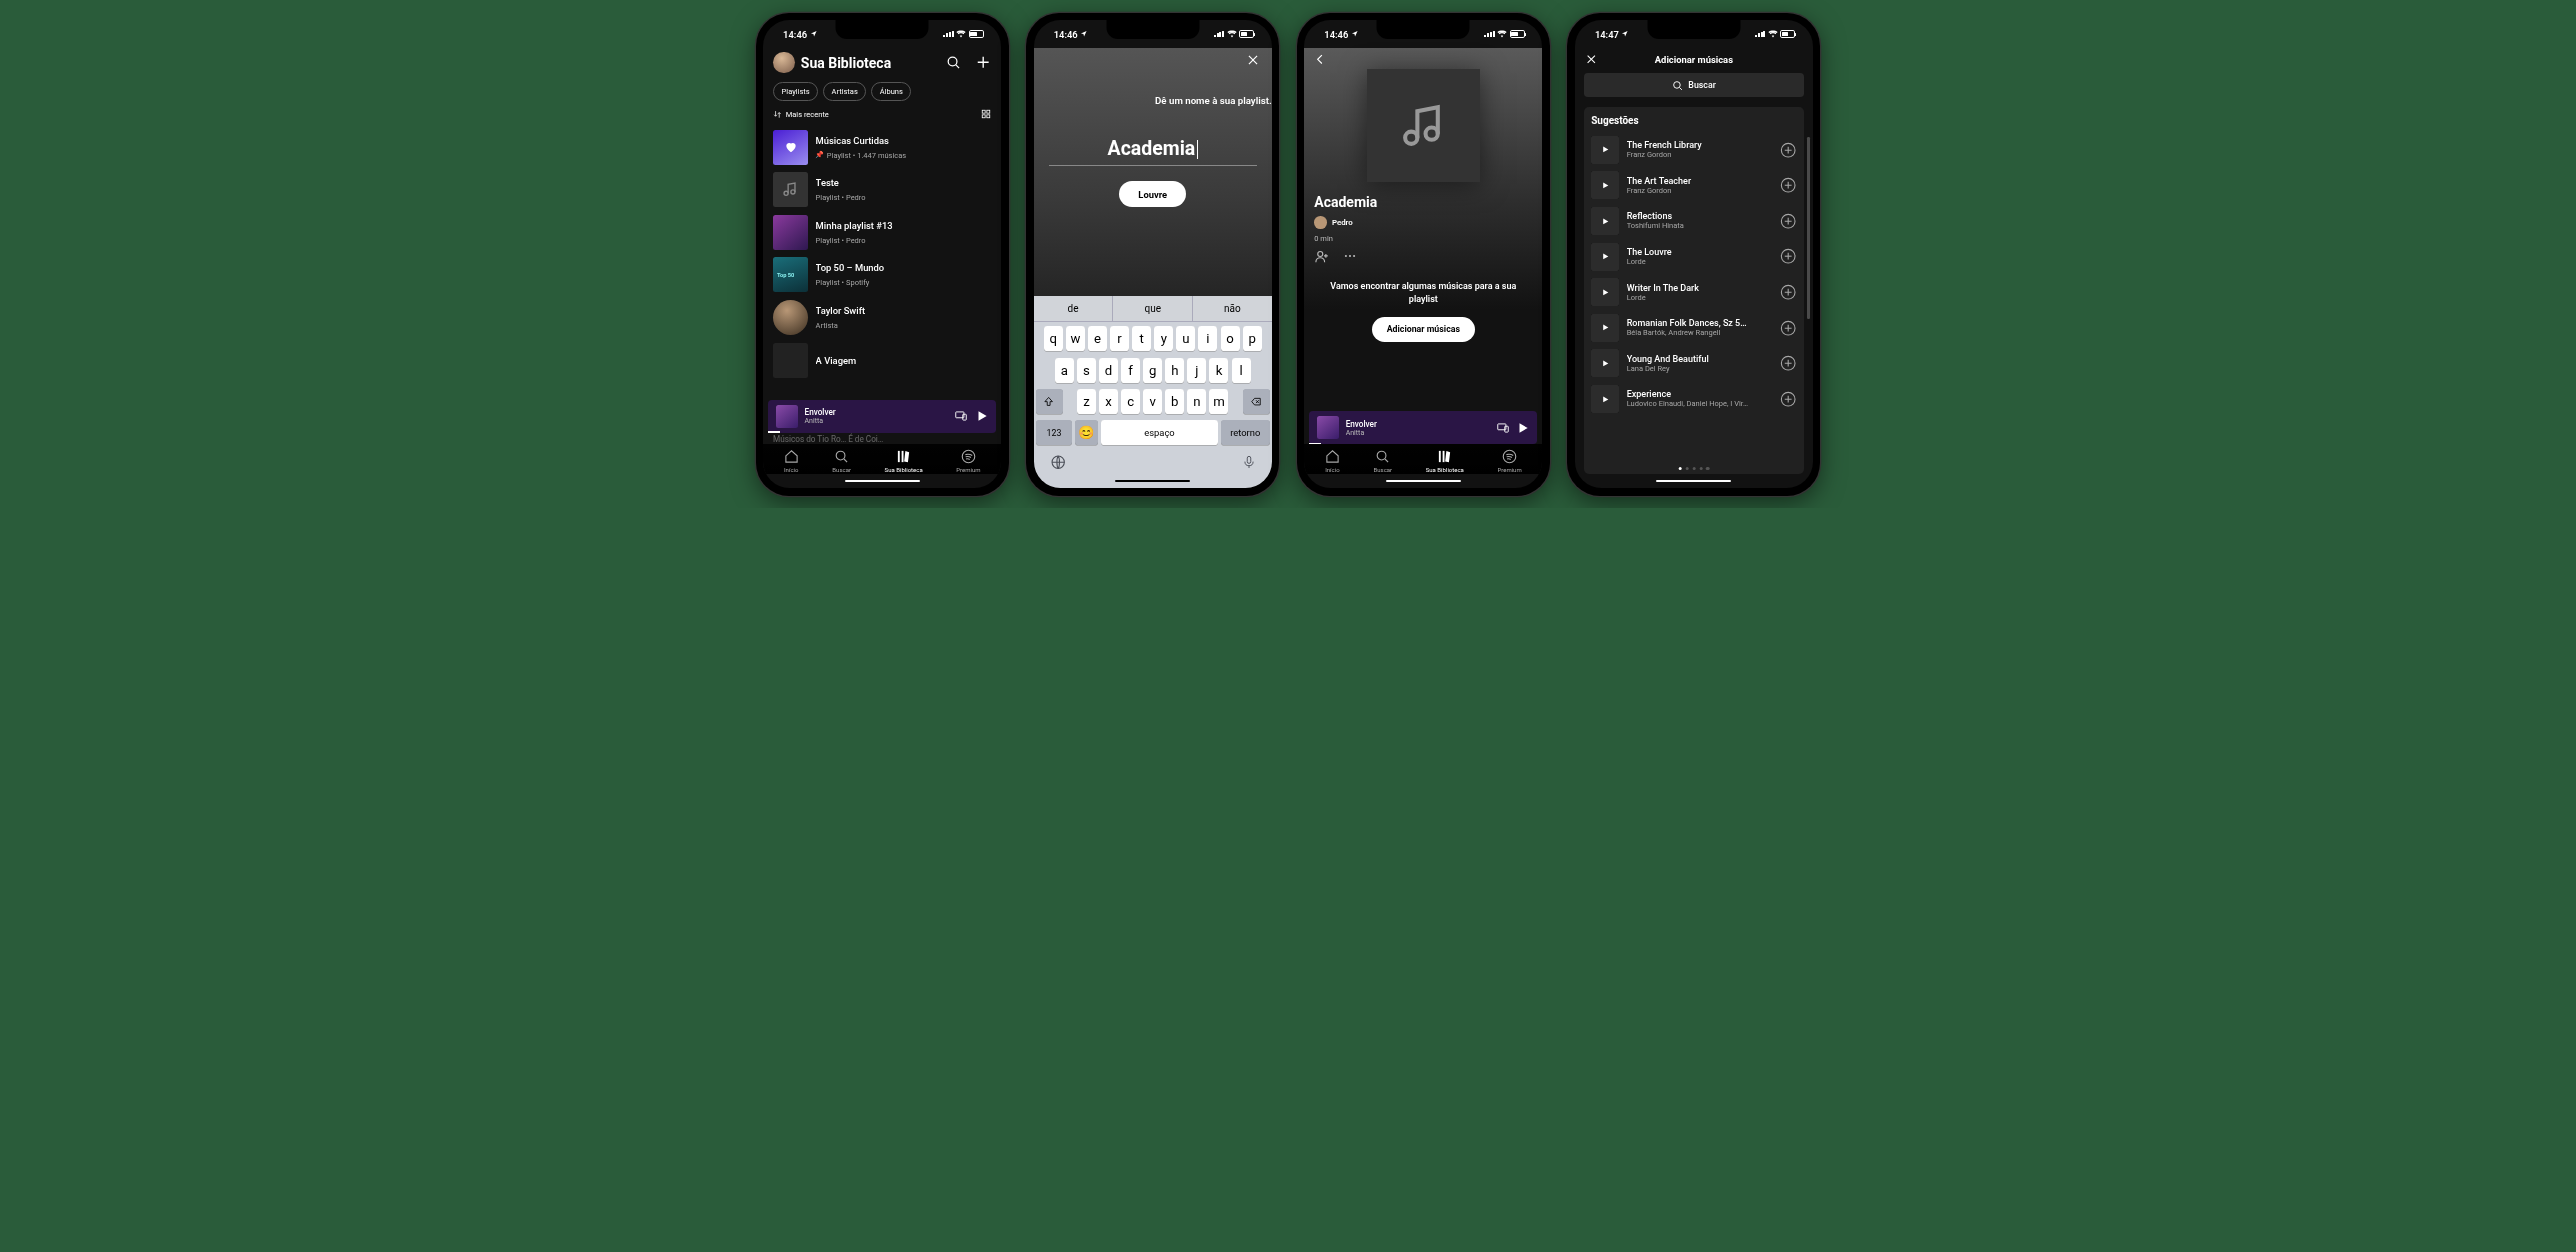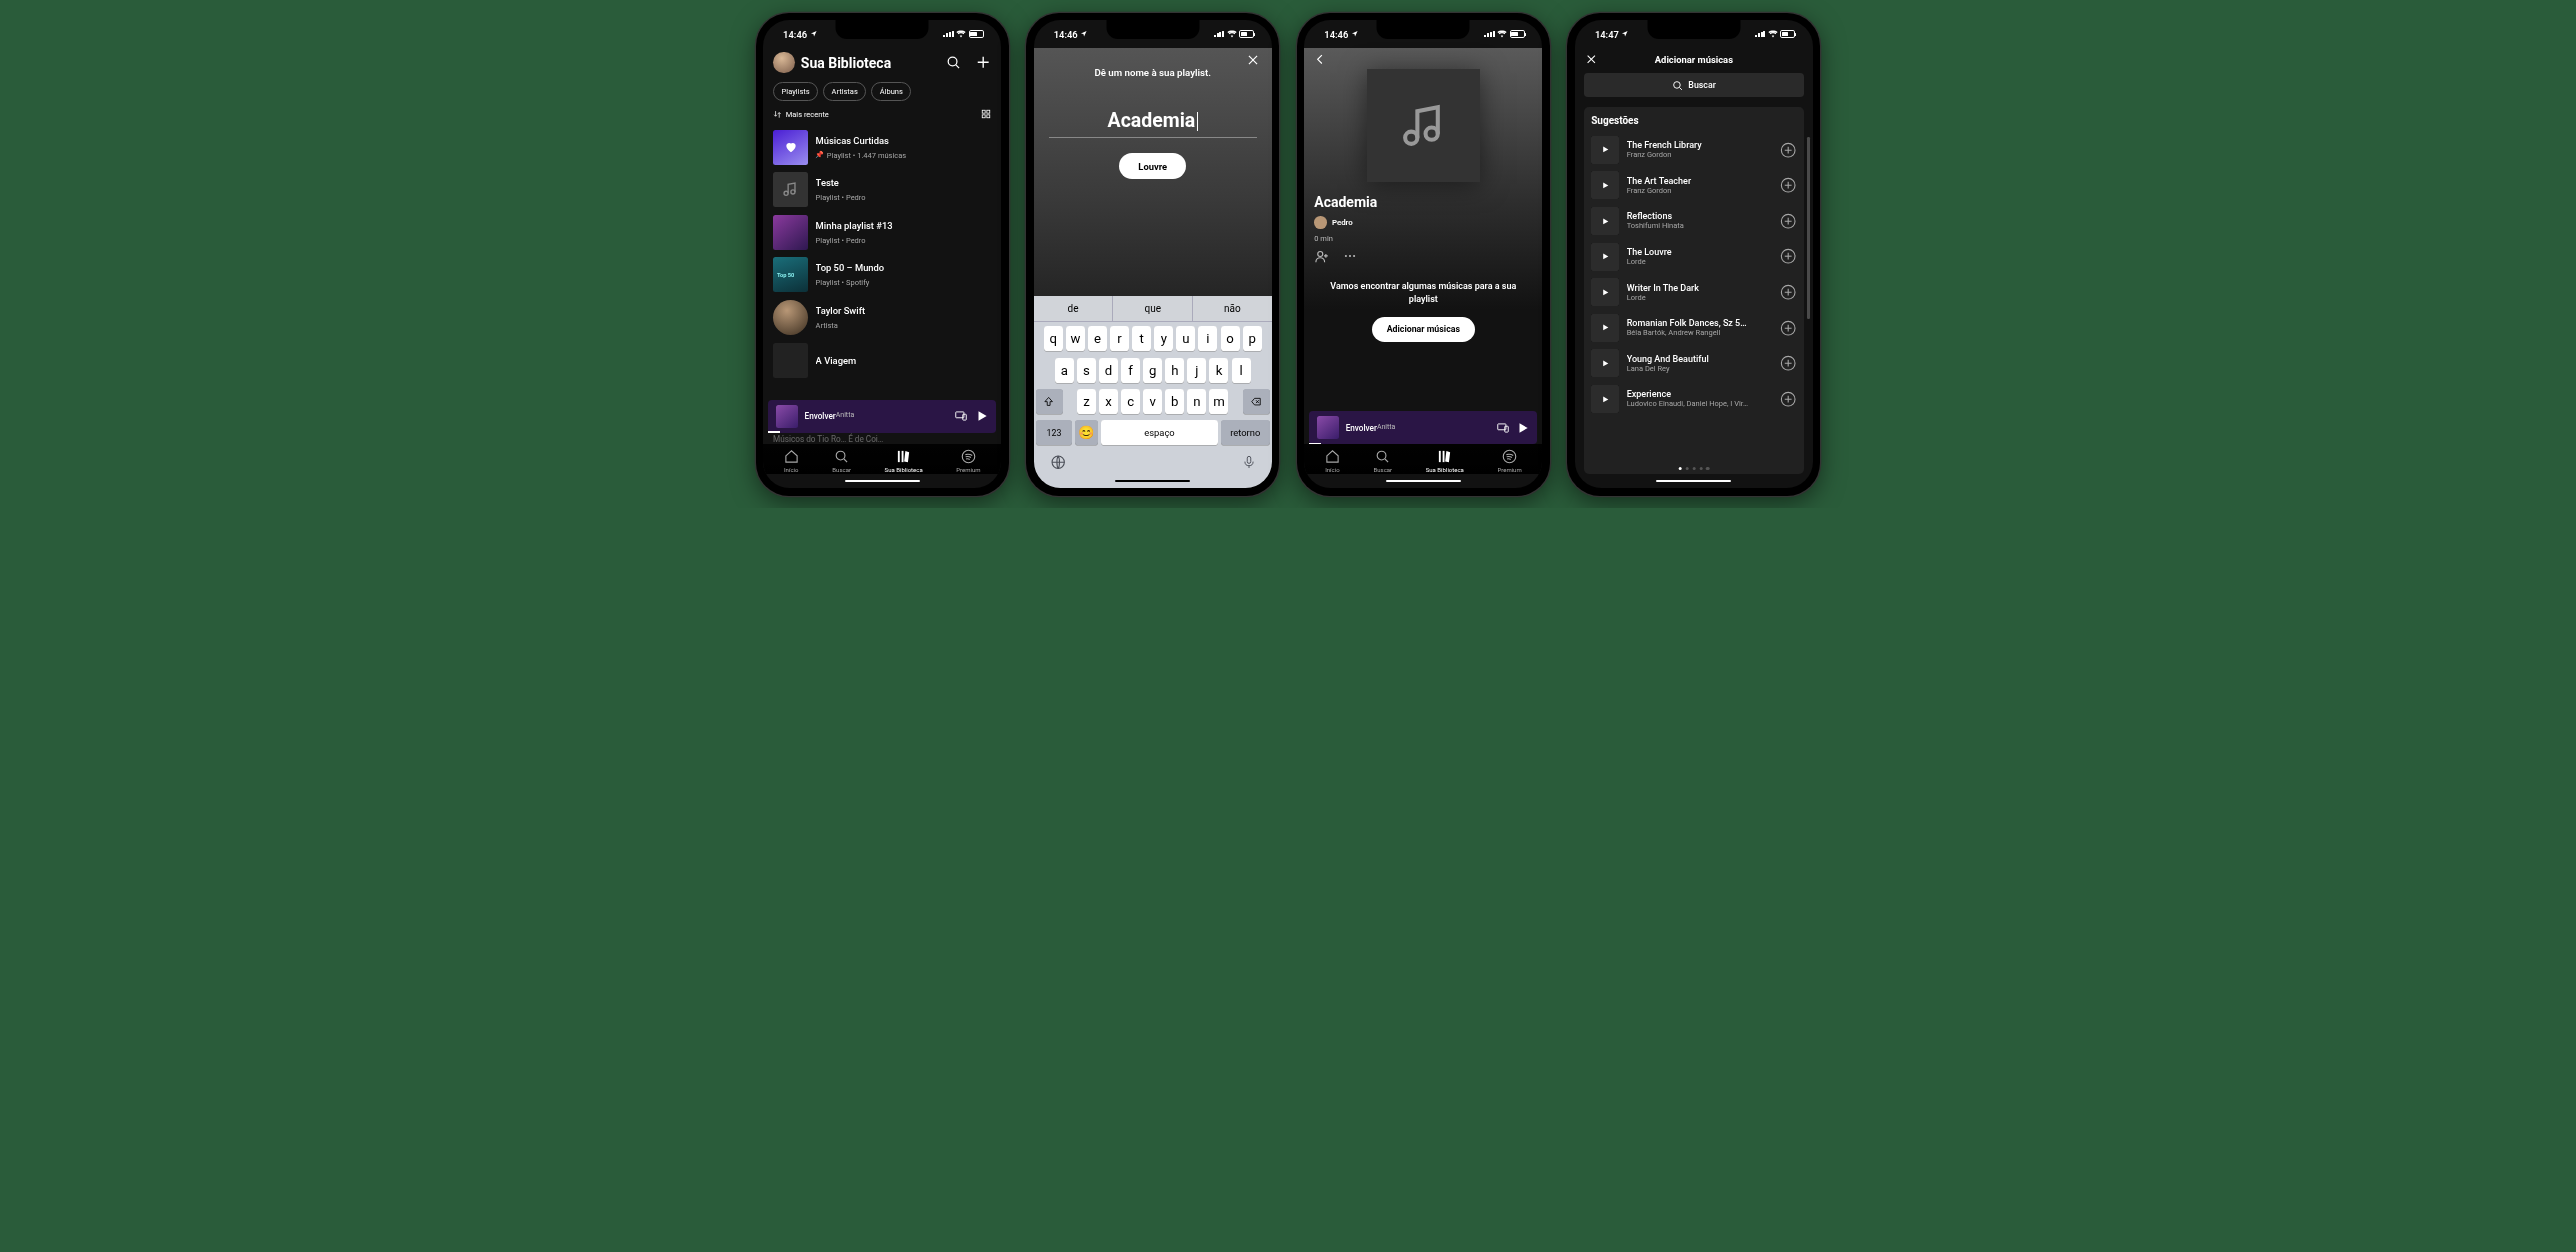--- a/index.html
+++ b/index.html
@@ -81,37 +81,37 @@
   .cover { width:35px; height:35px; border-radius:2.5px; background:#333; display:flex; align-items:center; justify-content:center; flex-shrink:0;}
   .cover.liked { background: linear-gradient(150deg, #4a1ed4, #9b8ff0);}
   .cover.round { border-radius:50%; background: radial-gradient(circle at 40% 30%, #b89776, #3a2d1f);}
   .li-txt { display:flex; flex-direction:column; gap:5px; min-width:0;}
   .li-title { font-size:9.4px; font-weight:500; white-space:nowrap; overflow:hidden; text-overflow:ellipsis;}
   .li-sub { font-size:7.5px; color:#a7a7a7; display:flex; align-items:center; gap:2.5px;}
   .pin { color:#1db954; font-size:7px;}
 
   .nowplaying { margin:0 5px; background:#2a1545; border-radius:3.8px; display:flex; align-items:center; padding:5px 7.5px; gap:6.3px; position:relative;}
   .np-cover { width:22.6px; height:22.6px; border-radius:2.5px; background: linear-gradient(140deg,#8a4ba8,#3a1d6a);}
-  .np-txt { flex:1; display:flex; flex-direction:row;}
+  .np-txt { flex:1; display:flex; flex-direction:column;}
   .np-title { font-size:8.2px; font-weight:500;}
   .np-sub { font-size:7px; color:#bbb;}
   .np-progress { position:absolute; bottom:0; left:0; height:1.3px; background:#fff; width:5%;}
 
   .tabbar { display:flex; justify-content:space-around; padding:5px 3.8px 1.3px; background:linear-gradient(0deg,#000,rgba(0,0,0,.9));}
   .tab { display:flex; flex-direction:column; align-items:center; gap:1.9px; font-size:6px; color:#a7a7a7;}
   .tab.active { color:#fff;}
   .tab-icn { width:15px; height:15px;}
 
   .home-indicator { height:14px; display:flex; align-items:center; justify-content:center;}
   .home-indicator span { width:75px; height:2.5px; background:#fff; border-radius:1.9px;}
 
   
   .s2-bg { background: linear-gradient(180deg,#555 0%, #3a3a3a 60%, #252525 100%); flex:1; display:flex; flex-direction:column;}
   .s2-close { align-self:flex-end; padding:5px 11.3px 0;}
-  .s2-prompt { text-align:center; font-size:9.7px; font-weight:600; }
+  .s2-prompt { text-align:right; font-size:9.7px; font-weight:600; margin-top:28px;}
   .s2-input { margin: 31px 15px 0; border-bottom:0.6px solid #888; text-align:center; padding-bottom:5px; font-size:19.5px; font-weight:700; position:relative;}
   .s2-cursor { display:inline-block; width:1.3px; height:19px; background:#fff; vertical-align:middle; margin-left:1.3px;}
   .s2-btn { margin: 15px auto 0; background:#fff; color:#000; font-weight:700; font-size:9.4px; padding:7.5px 19px; border-radius:15px; width:fit-content;}
 
   .kbsuggest { background:#d1d4d9; display:flex; height:26.4px; border-bottom:0.6px solid #aab;}
   .kbsuggest div { flex:1; display:flex; align-items:center; justify-content:center; color:#000; font-size:10px; border-right:0.6px solid #aab;}
   .kbsuggest div:last-child{border:none;}
   .keyboard { background:#ced2d9; padding:3.8px 1.9px;}
   .kbrow { display:flex; gap:3.1px; margin-bottom:6.3px; justify-content:center;}
   .key { background:#fff; border-radius:3.1px; height:25px; flex:1; display:flex; align-items:center; justify-content:center; color:#000; font-size:13.2px; box-shadow:0 0.6px 0 #888; max-width:19px;}

